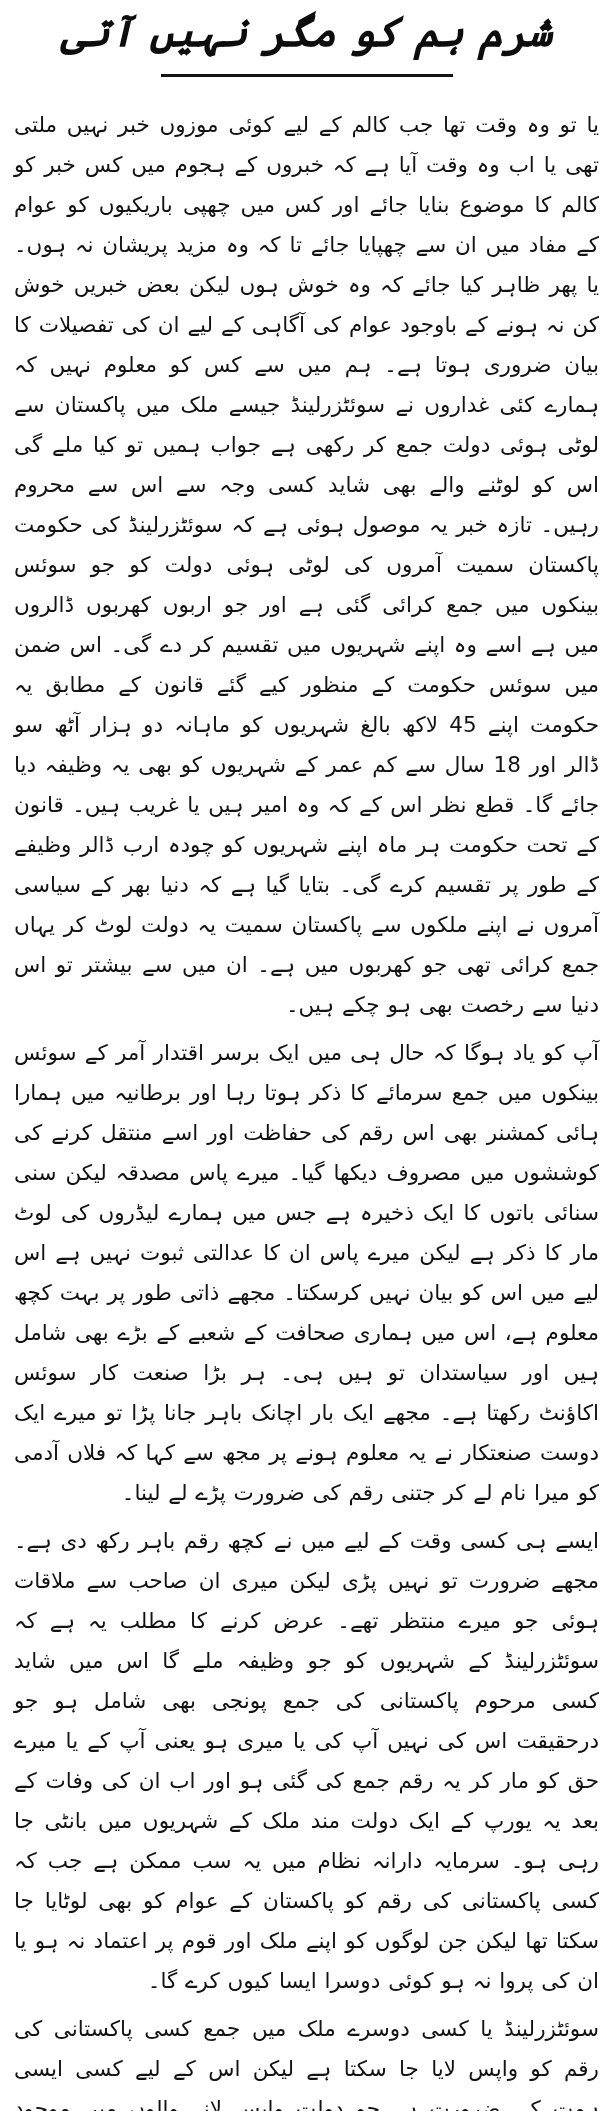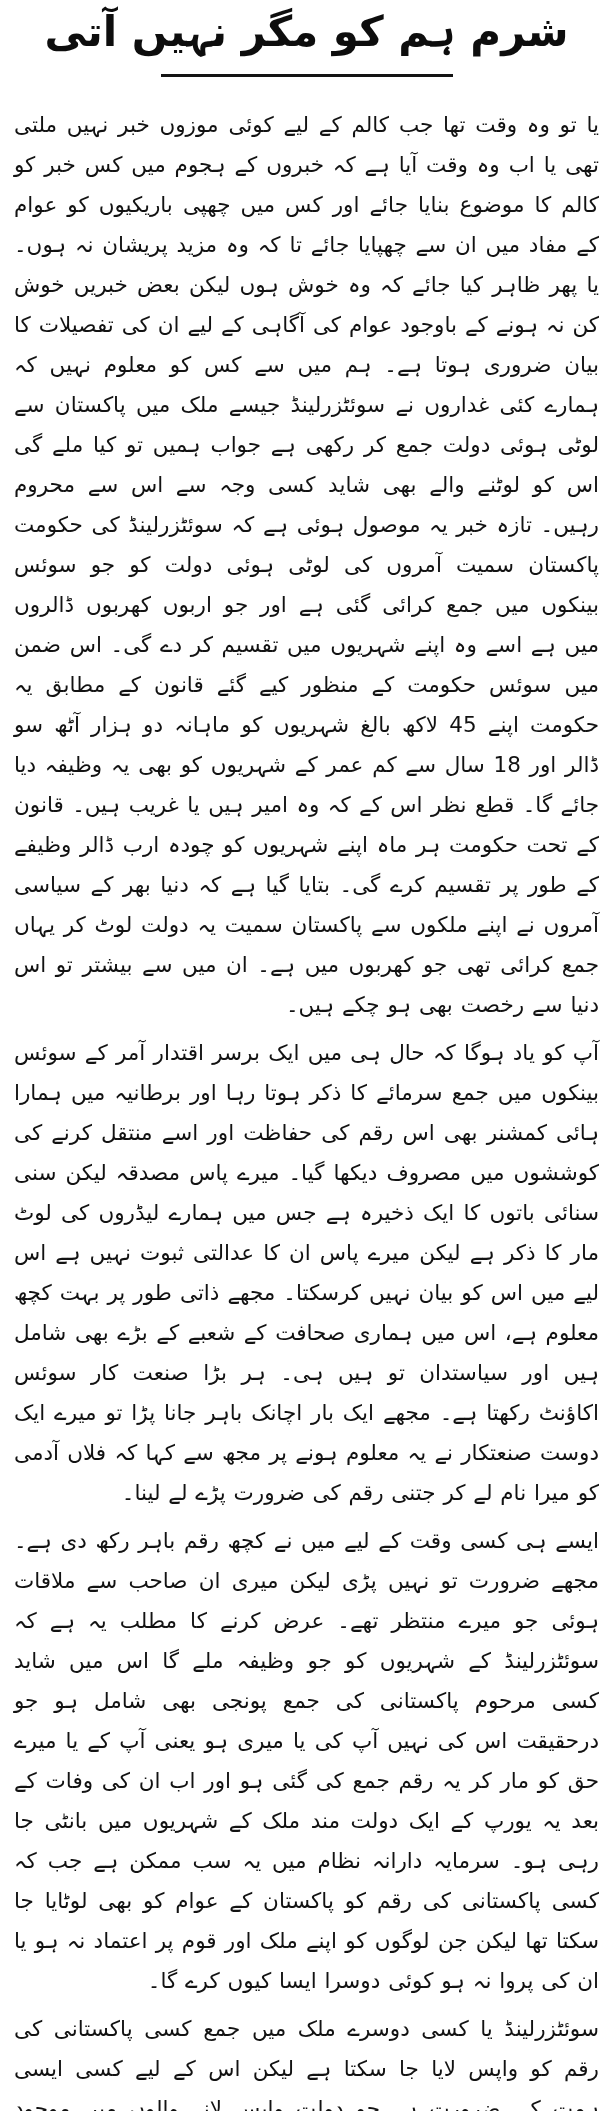--- a/index.html
+++ b/index.html
@@ -25,20 +25,21 @@
     margin: 0;
     padding: 0 10px;
     text-align: center;
     direction: rtl;
     unicode-bidi: embed;
     font-size: 42px;
     line-height: 52px;
     font-weight: 700;
     color: #0d0d0d;
     font-family: "DejaVu Serif", "DejaVu Sans", serif;
+    font-style: italic;
   }
   .title-underline {
     width: 292px;
     height: 3px;
     background: #131313;
     margin: 16px auto 0 auto;
   }
   .body-text {
     margin-top: 28px;
     padding: 0 6px;

